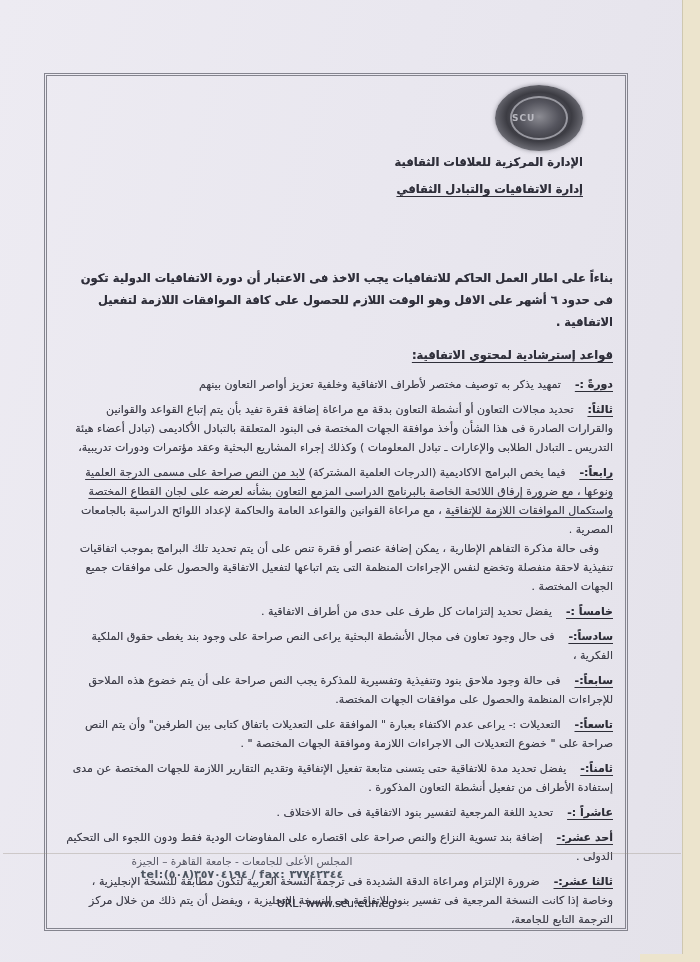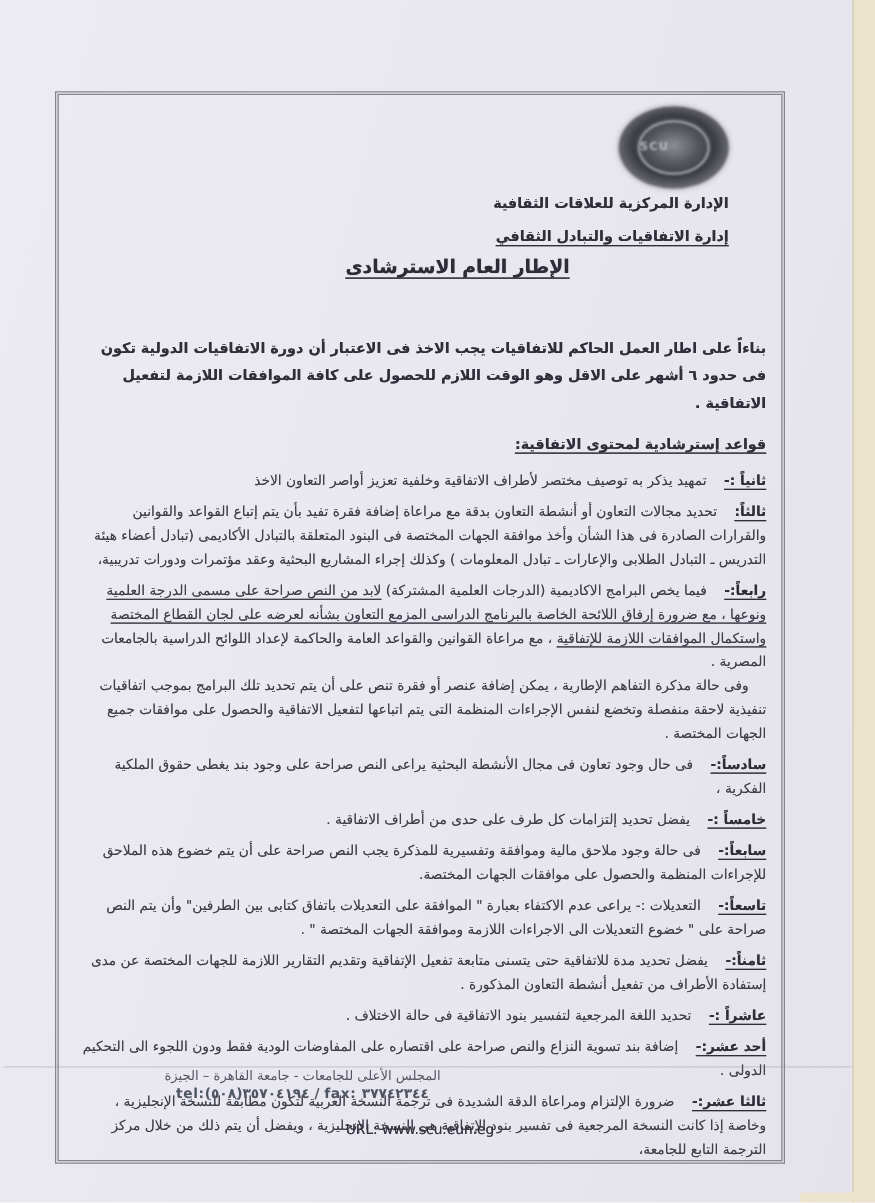--- a/index.html
+++ b/index.html
@@ -123,44 +123,43 @@
 <div class="frame">
 
   <div class="seal">
     <div class="seal-ring">
       <span class="seal-text">SCU</span>
     </div>
   </div>
   <div class="org-line org-line1">الإدارة المركزية للعلاقات الثقافية</div>
   <div class="org-line org-line2">إدارة الاتفاقيات والتبادل الثقافي</div>
 
-  <div class="doc-title doc-title1"><span>الإطار العام الاسترشادى</span></div>
 
   <div class="doc-body">
     <div class="intro">بناءاً على اطار العمل الحاكم للاتفاقيات يجب الاخذ فى الاعتبار أن دورة الاتفاقيات الدولية تكون فى حدود ٦ أشهر على الاقل وهو الوقت اللازم للحصول على كافة الموافقات اللازمة لتفعيل الاتفاقية .</div>
     <div class="rules-heading">قواعد إسترشادية لمحتوى الاتفاقية:</div>
 
     <div class="item">
-      <span class="item-label">ثانياً :-</span><span>تمهيد يذكر به توصيف مختصر لأطراف الاتفاقية وخلفية تعزيز أواصر التعاون الاخذ</span>
+      <span class="item-label">دورةً :-</span><span>تمهيد يذكر به توصيف مختصر لأطراف الاتفاقية وخلفية تعزيز أواصر التعاون بينهم</span>
     </div>
     <div class="item">
       <span class="item-label">ثالثاً:</span><span>تحديد مجالات التعاون أو أنشطة التعاون بدقة مع مراعاة إضافة فقرة تفيد بأن يتم إتباع القواعد والقوانين والقرارات الصادرة فى هذا الشأن وأخذ موافقة الجهات المختصة فى البنود المتعلقة بالتبادل الأكاديمى (تبادل أعضاء هيئة التدريس ـ التبادل الطلابى والإعارات ـ تبادل المعلومات ) وكذلك إجراء المشاريع البحثية وعقد مؤتمرات ودورات تدريبية،</span>
     </div>
     <div class="item">
       <span class="item-label">رابعاً:-</span><span>فيما يخص البرامج الاكاديمية (الدرجات العلمية المشتركة) </span><span class="u">لابد من النص صراحة على مسمى الدرجة العلمية ونوعها ، مع ضرورة إرفاق اللائحة الخاصة بالبرنامج الدراسى المزمع التعاون بشأنه لعرضه على لجان القطاع المختصة واستكمال الموافقات اللازمة للإتفاقية</span><span> ، مع مراعاة القوانين والقواعد العامة والحاكمة لإعداد اللوائح الدراسية بالجامعات المصرية .</span>
       <div class="item-para2">وفى حالة مذكرة التفاهم الإطارية ، يمكن إضافة عنصر أو فقرة تنص على أن يتم تحديد تلك البرامج بموجب اتفاقيات تنفيذية لاحقة منفصلة وتخضع لنفس الإجراءات المنظمة التى يتم اتباعها لتفعيل الاتفاقية والحصول على موافقات جميع الجهات المختصة .</div>
     </div>
     <div class="item">
+      <span class="item-label">خامساً :-</span><span>يفضل تحديد إلتزامات كل طرف على حدى من أطراف الاتفاقية .</span>
+    </div>
+    <div class="item">
       <span class="item-label">سادساً:-</span><span>فى حال وجود تعاون فى مجال الأنشطة البحثية يراعى النص صراحة على وجود بند يغطى حقوق الملكية الفكرية ،</span>
     </div>
     <div class="item">
-      <span class="item-label">خامساً :-</span><span>يفضل تحديد إلتزامات كل طرف على حدى من أطراف الاتفاقية .</span>
-    </div>
-    <div class="item">
-      <span class="item-label">سابعاً:-</span><span>فى حالة وجود ملاحق مالية وموافقة وتفسيرية للمذكرة يجب النص صراحة على أن يتم خضوع هذه الملاحق للإجراءات المنظمة والحصول على موافقات الجهات المختصة.</span>
+      <span class="item-label">سابعاً:-</span><span>فى حالة وجود ملاحق بنود وتنفيذية وتفسيرية للمذكرة يجب النص صراحة على أن يتم خضوع هذه الملاحق للإجراءات المنظمة والحصول على موافقات الجهات المختصة.</span>
     </div>
     <div class="item">
       <span class="item-label">تاسعاً:-</span><span>التعديلات :- يراعى عدم الاكتفاء بعبارة " الموافقة على التعديلات باتفاق كتابى بين الطرفين" وأن يتم النص صراحة على " خضوع التعديلات الى الاجراءات اللازمة وموافقة الجهات المختصة " .</span>
     </div>
     <div class="item">
       <span class="item-label">ثامناً:-</span><span>يفضل تحديد مدة للاتفاقية حتى يتسنى متابعة تفعيل الإتفاقية وتقديم التقارير اللازمة للجهات المختصة عن مدى إستفادة الأطراف من تفعيل أنشطة التعاون المذكورة .</span>
     </div>
     <div class="item">
       <span class="item-label">عاشراً :-</span><span>تحديد اللغة المرجعية لتفسير بنود الاتفاقية فى حالة الاختلاف .</span>
     </div>

